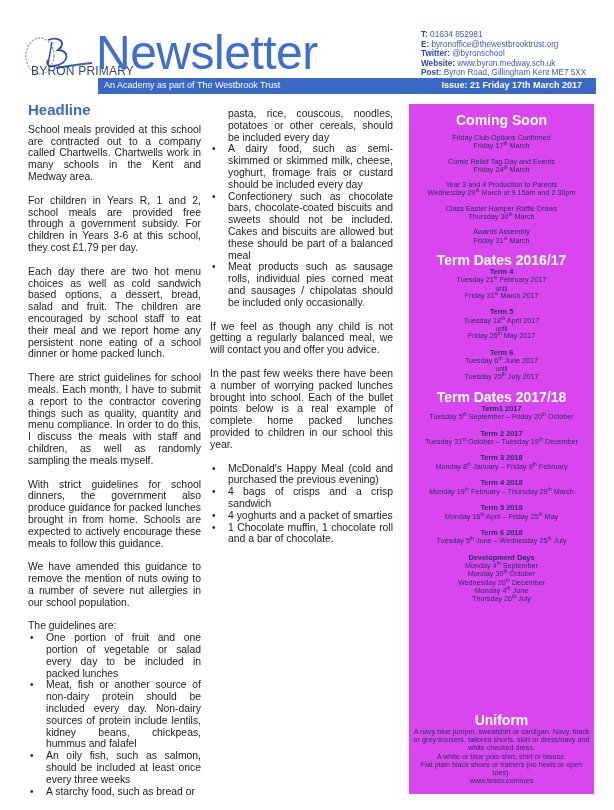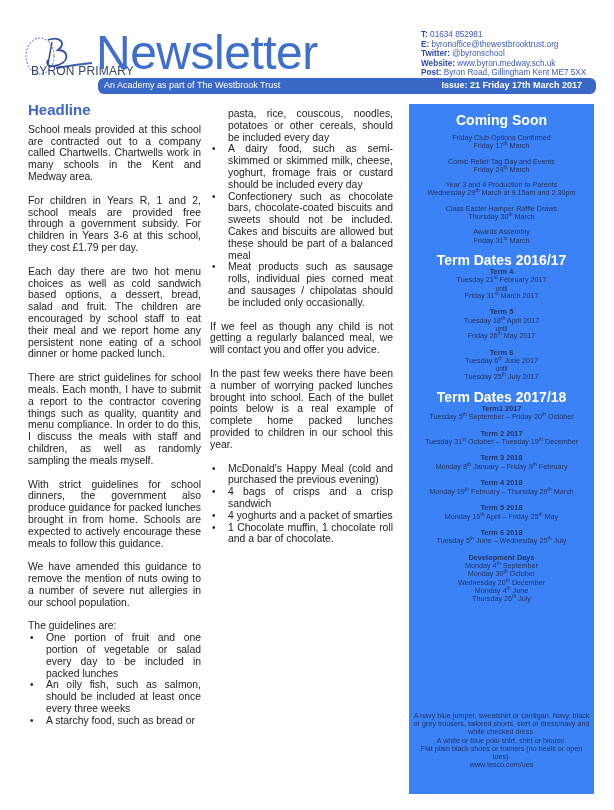--- a/index.html
+++ b/index.html
@@ -4,39 +4,39 @@
 <style>
   * { box-sizing: border-box; margin: 0; padding: 0; }
   html, body { width: 614px; height: 810px; background: #ffffff; overflow: hidden; }
   body { position: relative; font-family: "Liberation Sans", sans-serif; color: #222; }
 
   
   .logo { position: absolute; left: 12px; top: 30px; width: 88px; height: 62px; }
   .logo svg { position: absolute; left: 6px; top: 0; }
   .logo-text { position: absolute; left: 3px; top: 34px; font-size: 12px; color: #36466b; letter-spacing: 0.2px; white-space: nowrap; padding-left: 16px; }
   .title { position: absolute; left: 96px; top: 22px; font-size: 48px; line-height: 62px; color: #3f6fce; font-weight: normal; letter-spacing: -0.5px; }
-  .header-bar { position: absolute; left: 98px; top: 78px; width: 498px; height: 16px; background: #3a68c7; border-radius: 6px; }
+  .header-bar { position: absolute; left: 98px; top: 78px; width: 498px; height: 16px; background: #3a68c7; }
   .header-bar .sub { position: absolute; left: 6px; top: 2px; font-size: 9px; color: #ffffff; white-space: nowrap; }
   .header-bar .issue { position: absolute; right: 14px; top: 2px; font-size: 9px; color: #ffffff; font-weight: bold; white-space: nowrap; }
 
   .contact { position: absolute; left: 421px; top: 30px; font-size: 8.2px; line-height: 9.6px; color: #3a59c0; }
   .contact b { color: #2a4ab0; }
 
   
   .col { position: absolute; font-size: 10.4px; line-height: 11.8px; color: #222; text-align: justify; }
   .col1 { left: 28px; top: 104px; width: 173px; }
   .col2 { left: 210px; top: 108px; width: 183px; }
   .headline { font-size: 15px; font-weight: bold; color: #3a68c7; margin-top: 0; margin-bottom: 8px; }
   .col p { margin-bottom: 12px; }
   .col ul { list-style: none; }
   .col li { position: relative; padding-left: 18px; }
   .col li::before { content: "\2022"; position: absolute; left: 2px; top: 0; font-size: 10px; }
 
   
-  .sidebar { position: absolute; left: 409px; top: 104px; width: 185px; height: 690px; background: #3b82f6; text-align: center; color: #23335f; }
+  .sidebar { position: absolute; left: 409px; top: 104px; width: 185px; height: 690px; background: #d946ef; text-align: center; color: #23335f; }
   .side-title { font-size: 14px; font-weight: bold; color: #ffffff; line-height: 16px; }
   .side-text { font-size: 7.2px; line-height: 8.3px; }
   .side-event { margin-bottom: 7px; }
   .side-term-label { font-weight: bold; font-size: 7.4px; line-height: 8.5px; }
   .side-until { font-size: 6.5px; line-height: 7.2px; }
   .block { margin-bottom: 8px; }
   sup { font-size: 5px; vertical-align: super; line-height: 0; }
   .uniform-text { padding: 0 4px; font-size: 7.2px; line-height: 8.3px; }
 </style>
 </head>
@@ -71,20 +71,21 @@
   <div class="headline">Headline</div>
   <p>School meals provided at this school are contracted out to a company called Chartwells. Chartwells work in many schools in the Kent and Medway area.</p>
   <p>For children in Years R, 1 and 2, school meals are provided free through a government subsidy. For children in Years 3-6 at this school, they cost £1.79 per day.</p>
   <p>Each day there are two hot menu choices as well as cold sandwich based options, a dessert, bread, salad and fruit. The children are encouraged by school staff to eat their meal and we report home any persistent none eating of a school dinner or home packed lunch.</p>
   <p>There are strict guidelines for school meals. Each month, I have to submit a report to the contractor covering things such as quality, quantity and menu compliance. In order to do this, I discuss the meals with staff and children, as well as randomly sampling the meals myself.</p>
   <p>With strict guidelines for school dinners, the government also produce guidance for packed lunches brought in from home. Schools are expected to actively encourage these meals to follow this guidance.</p>
   <p>We have amended this guidance to remove the mention of nuts owing to a number of severe nut allergies in our school population.</p>
   <div>The guidelines are:</div>
   <ul>
     <li>One portion of fruit and one portion of vegetable or salad every day to be included in packed lunches</li>
+    <li>Meat, fish or another source of non-dairy protein should be included every day. Non-dairy sources of protein include lentils, kidney beans, chickpeas, hummus and falafel</li>
     <li>An oily fish, such as salmon, should be included at least once every three weeks</li>
     <li>A starchy food, such as bread or</li>
   </ul>
 </div>
 
 <div class="col col2">
   <div style="padding-left:18px;">pasta, rice, couscous, noodles, potatoes or other cereals, should be included every day</div>
   <ul>
     <li>A dairy food, such as semi-skimmed or skimmed milk, cheese, yoghurt, fromage frais or custard should be included every day</li>
     <li>Confectionery such as chocolate bars, chocolate-coated biscuits and sweets should not be included. Cakes and biscuits are allowed but these should be part of a balanced meal</li>
@@ -181,19 +182,20 @@
     <div id="devdays">
         <div>Monday 4<sup>th</sup> September</div>
         <div>Monday 30<sup>th</sup> October</div>
         <div>Wednesday 20<sup>th</sup> December</div>
         <div>Monday 4<sup>th</sup> June</div>
         <div>Thursday 26<sup>th</sup> July</div>
       </div>
   </div>
 
   <div style="height:108px"></div>
+  <div class="side-title">Uniform</div>
   <div class="uniform-text">
     <div>A navy blue jumper, sweatshirt or cardigan.  Navy, black or grey trousers, tailored shorts, skirt or dress/navy and white checked dress.</div>
     <div>A white or blue polo shirt, shirt or blouse.</div>
     <div>Flat plain black shoes or trainers (no heels or open toes).</div>
     <div>www.tesco.com/ues</div>
   </div>
 </div>
 
 </body></html>

